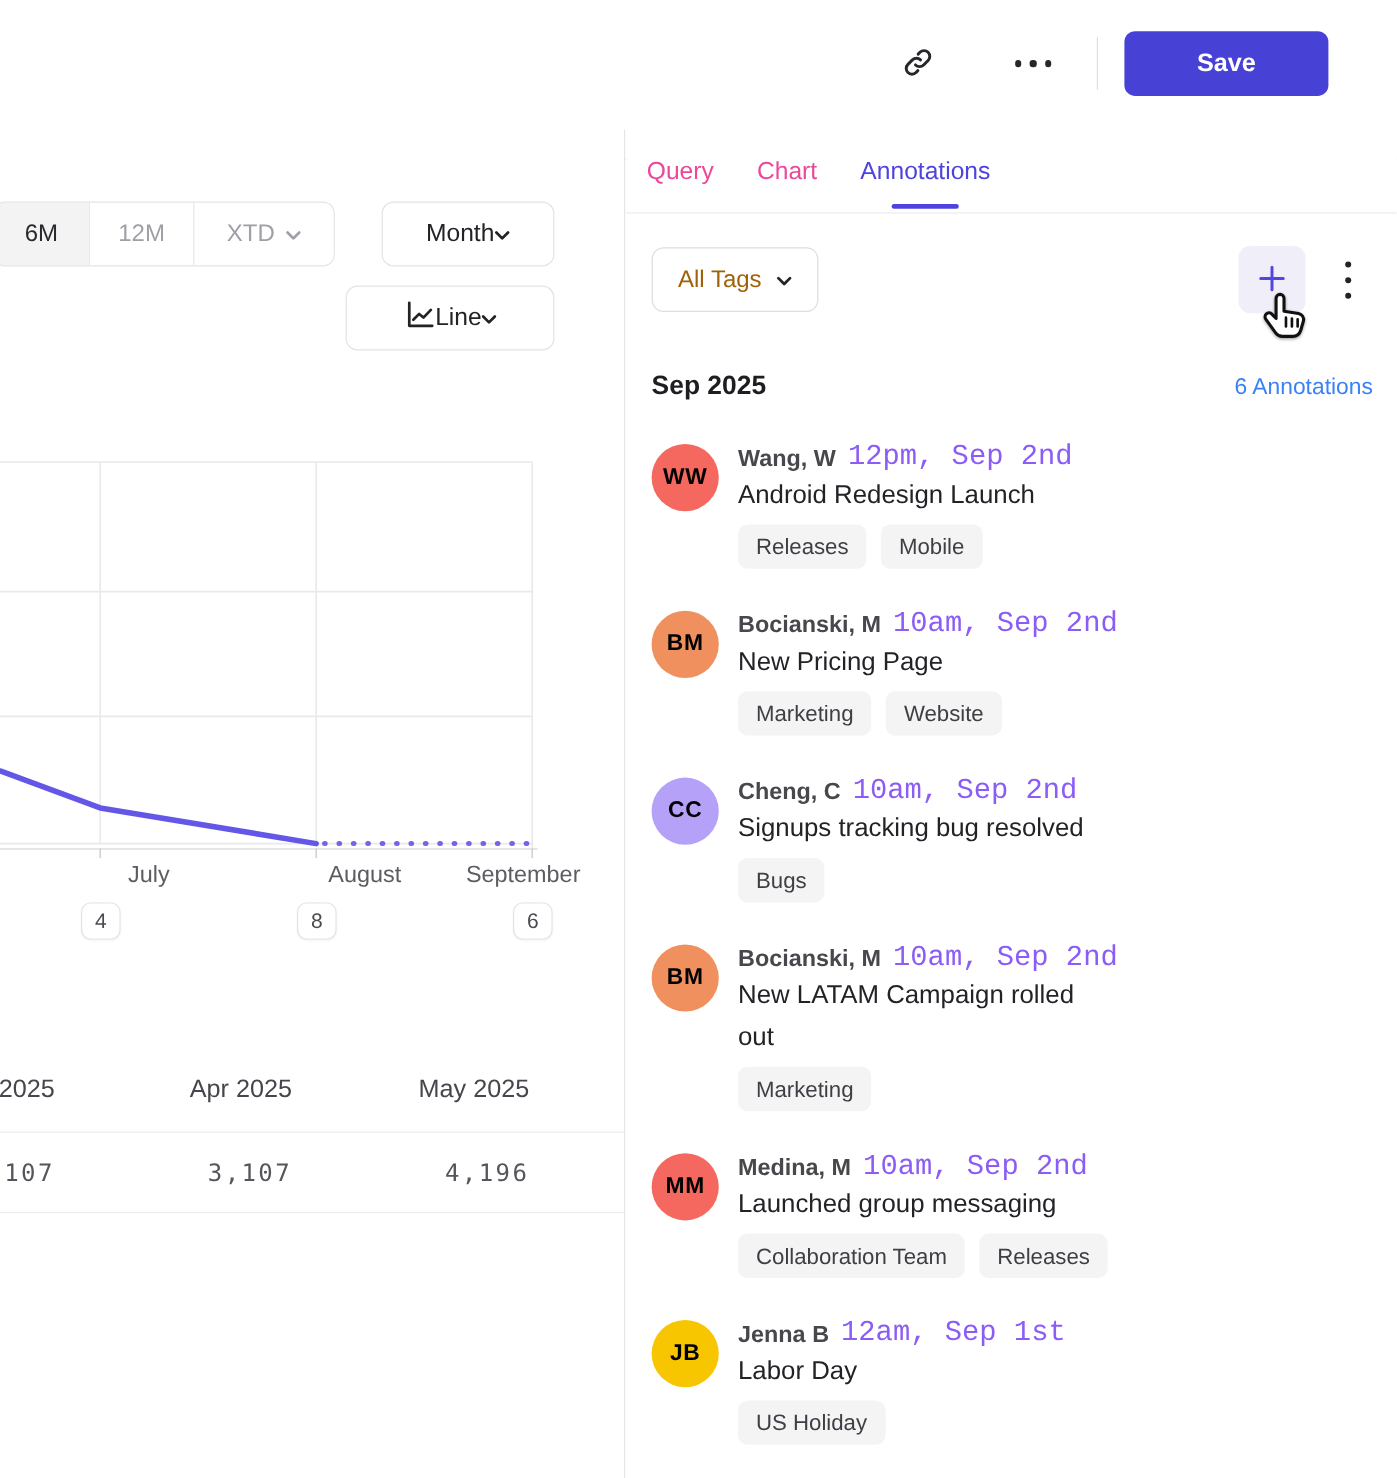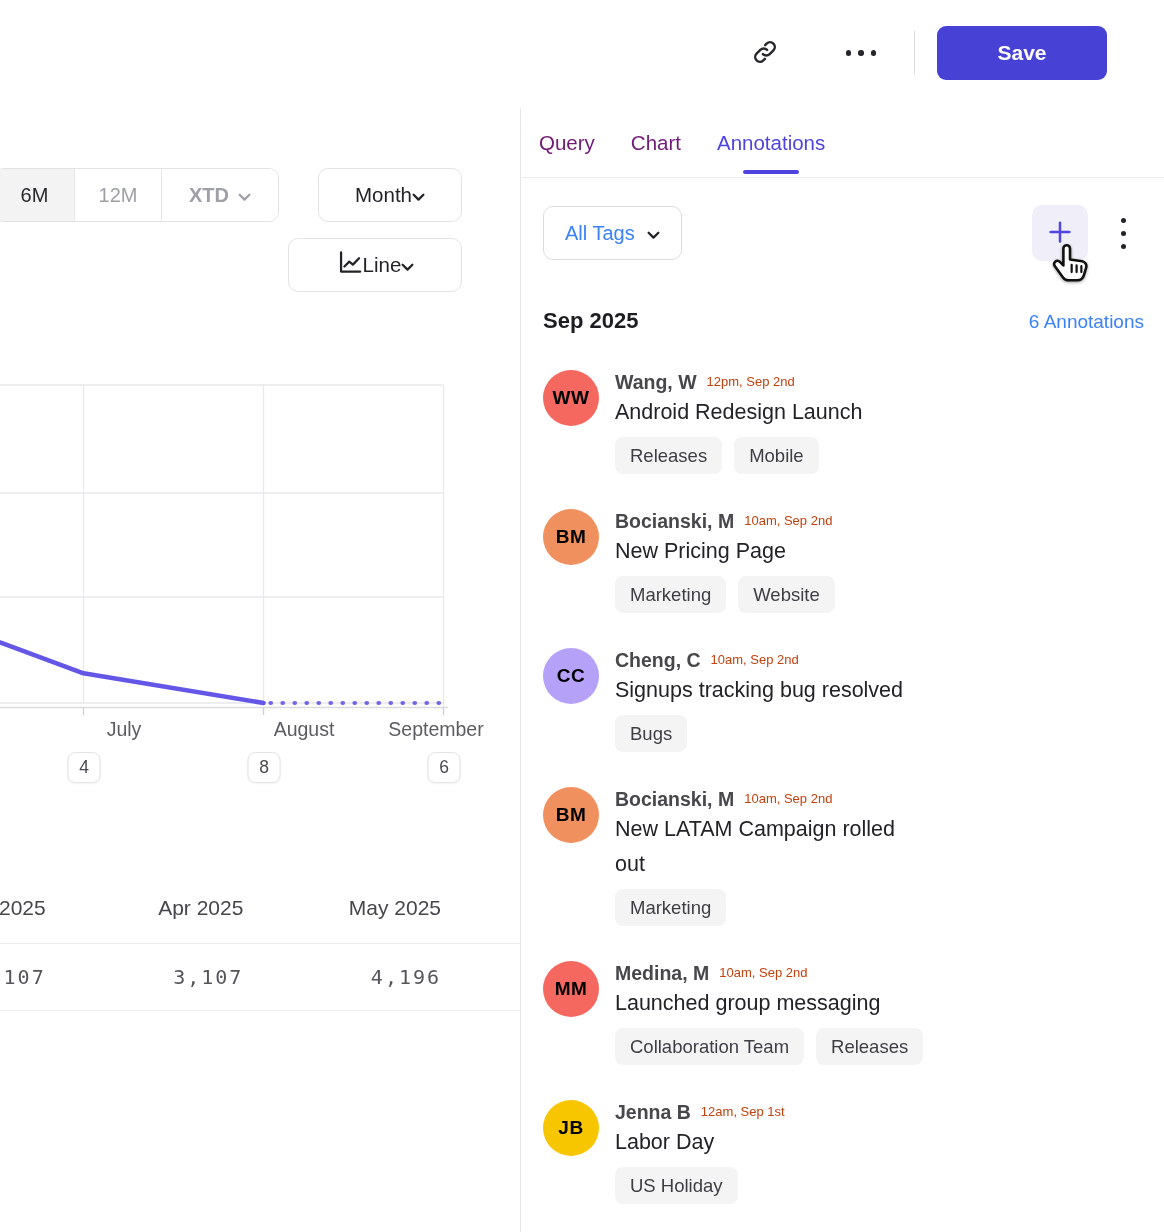--- a/index.html
+++ b/index.html
@@ -20,60 +20,60 @@
   .topbar-divider { position: absolute; left: 914px; top: 31px; width: 1px; height: 44px; background: #dfdfe2; }
   .save-btn { position: absolute; left: 937px; top: 26px; width: 170px; height: 54px; border: none; border-radius: 9px; background: #4741d6; color: #fff; font-size: 21px; font-weight: 600; font-family: inherit; cursor: pointer; }
 
   
   .chart-panel { position: absolute; top: 108px; left: 0; width: 521px; bottom: 0; border-right: 1px solid #e5e5e7; background: #fff; }
 
   .segmented { position: absolute; left: -6px; top: 60px; height: 54px; display: flex; border: 1px solid #e3e3e6; border-radius: 10px; background: #fff; overflow: hidden; }
   .seg { display: flex; align-items: center; justify-content: center; gap: 9px; font-size: 20px; color: #9fa0a6; background: #fff; border: none; border-left: 1px solid #e8e8ea; font-family: inherit; cursor: pointer; }
   .seg:first-child { border-left: none; }
   .seg.selected { background: #f3f3f4; color: #28282d; }
-  .seg-6m { width: 79px; } .seg-12m { width: 87px; } .seg-xtd { width: 117px; font-weight: bold; }
+  .seg-6m { width: 79px; } .seg-12m { width: 87px; } .seg-xtd { width: 117px; }
 
   .ctrl-btn { position: absolute; display: flex; align-items: center; justify-content: center; background: #fff; border: 1px solid #e3e3e6; border-radius: 10px; font-size: 20.5px; color: #232327; font-family: inherit; cursor: pointer; }
   .month-btn { left: 318px; top: 60px; width: 144px; height: 54px; }
   .line-btn { left: 288px; top: 130px; width: 174px; height: 54px; }
 
   .chart-svg { position: absolute; left: 0; top: 272px; }
   .axis-label { position: absolute; top: 610px; transform: translateX(-50%); font-size: 19.5px; color: #5c5c62; white-space: nowrap; margin-left: 40px; }
   .axis-badge { position: absolute; top: 644px; transform: translateX(-50%); min-width: 33px; height: 31px; padding: 0 8px; display: flex; align-items: center; justify-content: center; background: #fff; border: 1px solid #e4e4e7; border-radius: 8px; box-shadow: 0 1px 2px rgba(0,0,0,.05); font-size: 17.5px; color: #4a4a50; cursor: pointer; }
 
   .t-row { position: absolute; left: -152px; width: 594px; display: flex; align-items: center; }
   .t-head { top: 764px; height: 71px; font-size: 21px; font-weight: 500; color: #46464c; }
   .t-vals { top: 835px; height: 67px; font-family: "DejaVu Sans Mono", "Liberation Mono", monospace; font-size: 20px; letter-spacing: 2px; color: #55555b; }
   .t-cell { width: 197.7px; text-align: right; }
   .hline { position: absolute; left: 0; width: 520px; height: 1px; background: #ededef; }
 
   
   .annotations-panel { position: absolute; top: 108px; left: 522px; width: 642px; bottom: 0; background: #fff; }
   .tabs { height: 70px; display: flex; align-items: center; gap: 36px; padding-left: 17px; border-bottom: 1px solid #ececee; }
-  .tab { position: relative; height: 100%; display: flex; align-items: center; font-size: 20.5px; color: #701a75; background: none; border: none; font-family: inherit; cursor: pointer; }
+  .tab { position: relative; height: 100%; display: flex; align-items: center; font-size: 20.5px; color: #ec4899; background: none; border: none; font-family: inherit; cursor: pointer; }
   .tab.active { color: #4f43df; }
   .tab.active::after { content: ""; position: absolute; left: 50%; transform: translateX(-50%); bottom: 3px; width: 56px; height: 4px; border-radius: 2px; background: #4f43df; }
 
   .filter-row { margin: 27px 34px 0 21px; display: flex; align-items: center; }
-  .alltags-btn { height: 54px; padding: 0 21px; display: flex; align-items: center; gap: 12px; background: #fff; border: 1px solid #dddde0; border-radius: 10px; font-size: 20px; color: #3b82f6; font-family: inherit; cursor: pointer; }
+  .alltags-btn { height: 54px; padding: 0 21px; display: flex; align-items: center; gap: 12px; background: #fff; border: 1px solid #dddde0; border-radius: 10px; font-size: 20px; color: #a16207; font-family: inherit; cursor: pointer; }
   .right-cluster { margin-left: auto; display: flex; align-items: center; gap: 28px; }
   .add-btn { width: 56px; height: 56px; display: flex; align-items: center; justify-content: center; background: #efeef9; border: none; border-radius: 10px; cursor: pointer; }
   .kebab-btn { width: 14px; height: 40px; display: flex; flex-direction: column; align-items: center; justify-content: center; gap: 8px; background: none; border: none; cursor: pointer; }
   .kebab-btn i { width: 5px; height: 5px; border-radius: 50%; background: #222227; }
 
   .section-header { margin: 47px 20px 0 21px; display: flex; align-items: baseline; }
   .group-title { font-size: 22px; font-weight: 700; color: #1d1d22; text-align: right; }
   .group-count { margin-left: auto; font-size: 19px; color: #3b82f6; }
 
   .annotation-list { margin: 36px 20px 0 21px; }
   .annotation-item { display: flex; gap: 16px; margin-bottom: 35px; cursor: pointer; }
   .avatar { flex: 0 0 56px; width: 56px; height: 56px; border-radius: 50%; display: flex; align-items: center; justify-content: center; color: #000000; font-size: 19px; font-weight: 700; letter-spacing: .5px; }
   .annotation-meta { display: flex; gap: 10px; align-items: center; line-height: 24px; }
   .annotation-author { font-size: 19.5px; font-weight: 700; color: #47474c; }
-  .annotation-time { font-size: 13px; color: #c2410c; }
+  .annotation-time { font-size: 24px; color: #8b5cf6; font-family: Liberation Mono, monospace; }
   .annotation-title { font-size: 21.5px; color: #222227; line-height: 35px; max-width: 300px; margin-top: 1px; }
   .annotation-tags { display: flex; gap: 12px; margin-top: 7px; }
   .tag-pill { background: #f4f4f5; border-radius: 8px; padding: 7px 15px; font-size: 18.5px; line-height: 23px; color: #3e3e44; white-space: nowrap; cursor: pointer; }
 
   .cursor { position: absolute; left: 1048px; top: 242px; z-index: 20; pointer-events: none; filter: drop-shadow(0 1.5px 1.5px rgba(0,0,0,.4)); }
 </style>
 </head>
 <body>
 
 <div class="app">

